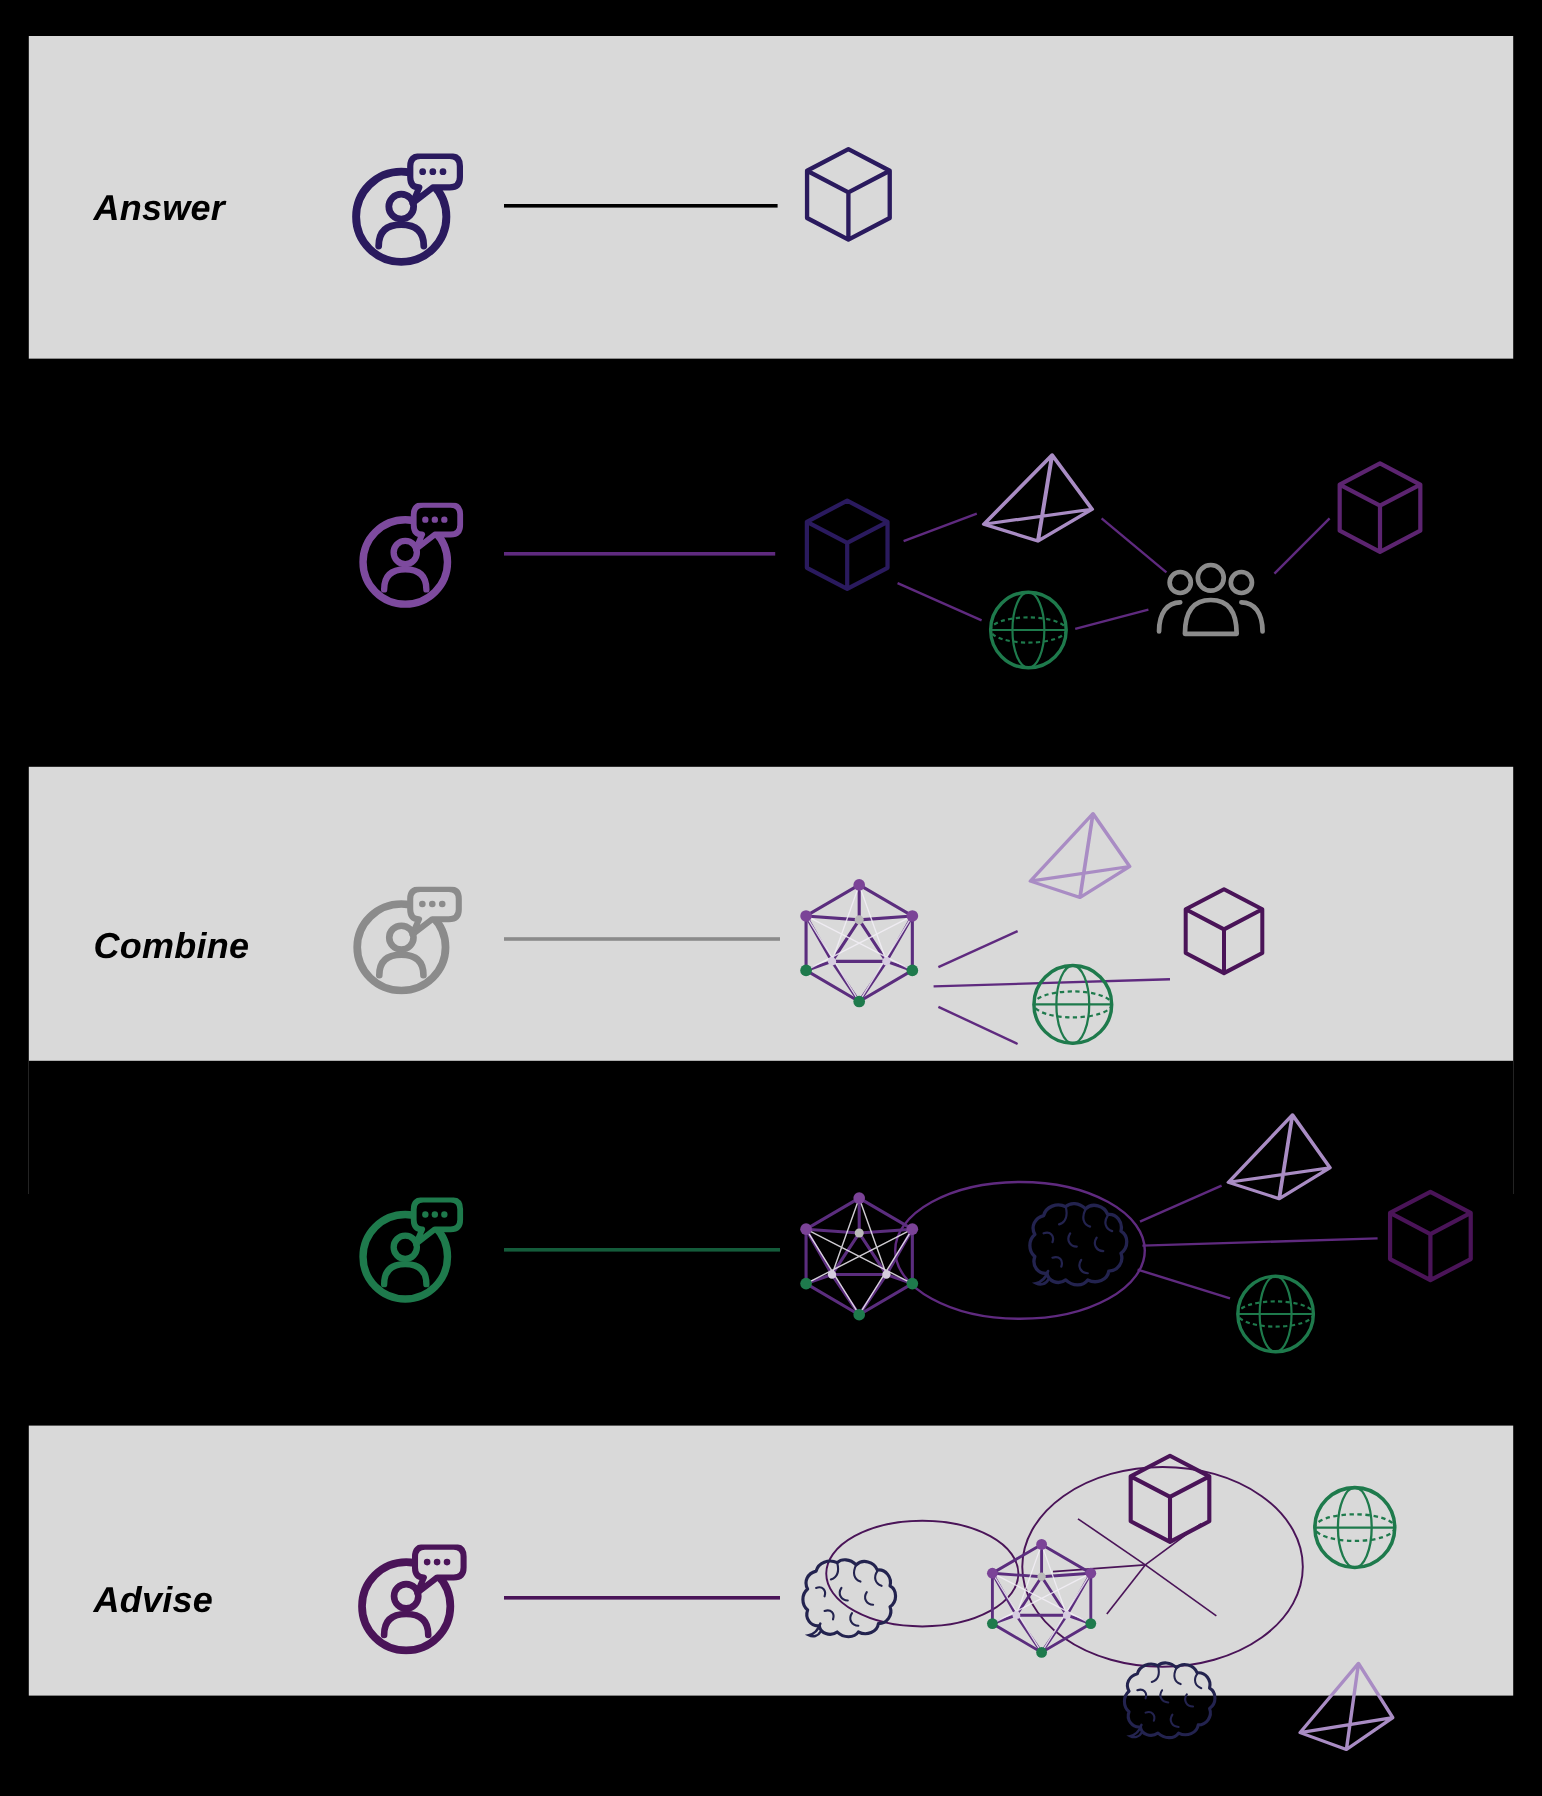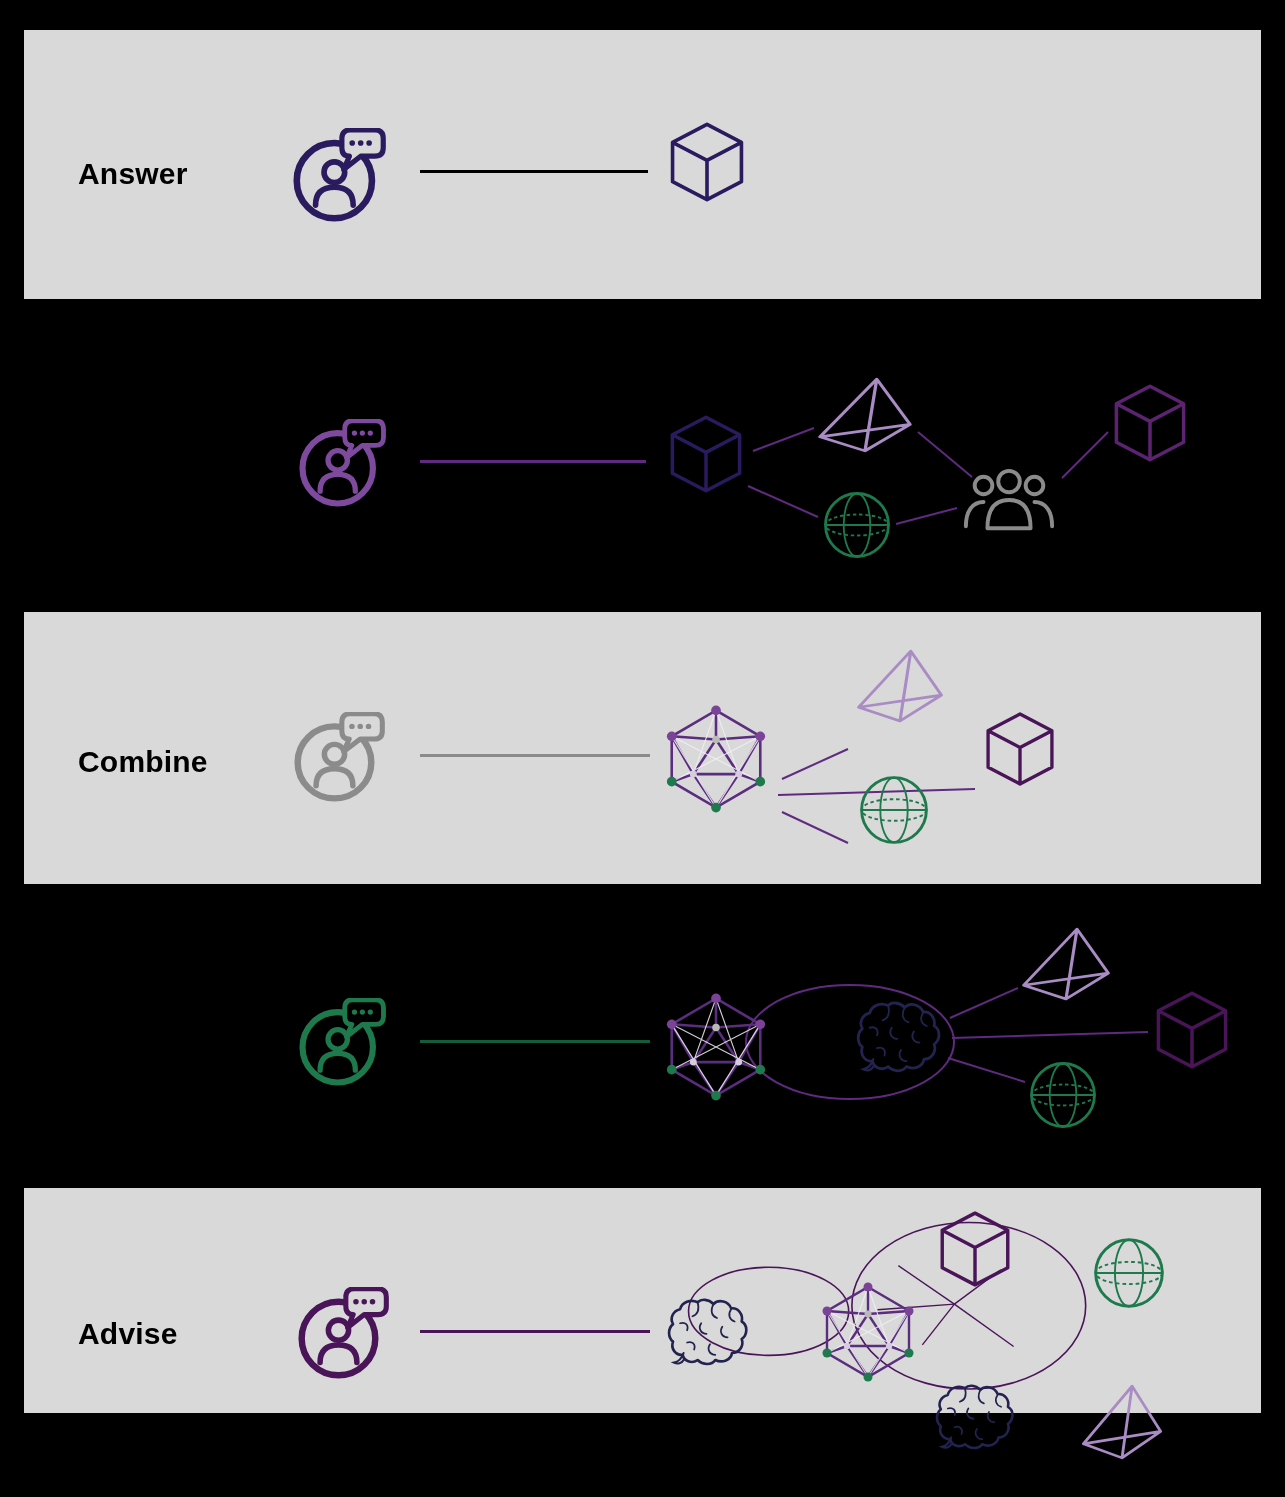--- a/index.html
+++ b/index.html
@@ -12,20 +12,21 @@
   }
   .band { position:absolute; left:24px; width:1237px; }
   .band.light { background:#d9d9d9; --band:#d9d9d9; }
   .band.dark  { background:#000000; --band:#000000; }
   .row-label {
     position:absolute;
     font-weight:bold;
     font-size:30px;
     color:#000;
     letter-spacing:0.2px;
+    font-style:italic;
   }
   .icon { position:absolute; z-index:2; }
   .icon svg { display:block; width:100%; height:100%; overflow:visible; }
   .hline { position:absolute; z-index:1; }
   .overlay { position:absolute; inset:0; width:100%; height:100%; z-index:1; }
   .overlay line, .overlay ellipse { stroke:currentColor; fill:none; }
   .defs { position:absolute; width:0; height:0; overflow:hidden; }
 </style>
 </head>
 <body>
@@ -145,21 +146,21 @@
         <use href="#i-people"></use>
       </svg>
   </div>
   <div class="icon" style="left: 1086px; top: 84px; width: 80px; height: 80px; color: rgb(92, 36, 112);">
     <svg>
         <use href="#i-cube"></use>
       </svg>
   </div>
 </section>
 
-<section class="band light" style="top:612px;height:356px">
+<section class="band light" style="top:639px;height:356px">
   <svg class="overlay" viewBox="0 0 1237 280" style="color: rgb(95, 42, 127);">
     <line x1="758" y1="129" x2="824" y2="99" stroke-width="2"></line>
     <line x1="754" y1="145" x2="951" y2="139" stroke-width="2"></line>
     <line x1="758" y1="162" x2="824" y2="193" stroke-width="2"></line>
   </svg>
   <div class="row-label" style="left:54px;top:133px">Combine</div>
   <div class="icon" style="left: 270px; top: 100px; width: 92px; height: 90px; color: rgb(139, 139, 139);">
     <svg>
         <use href="#i-person"></use>
       </svg>

